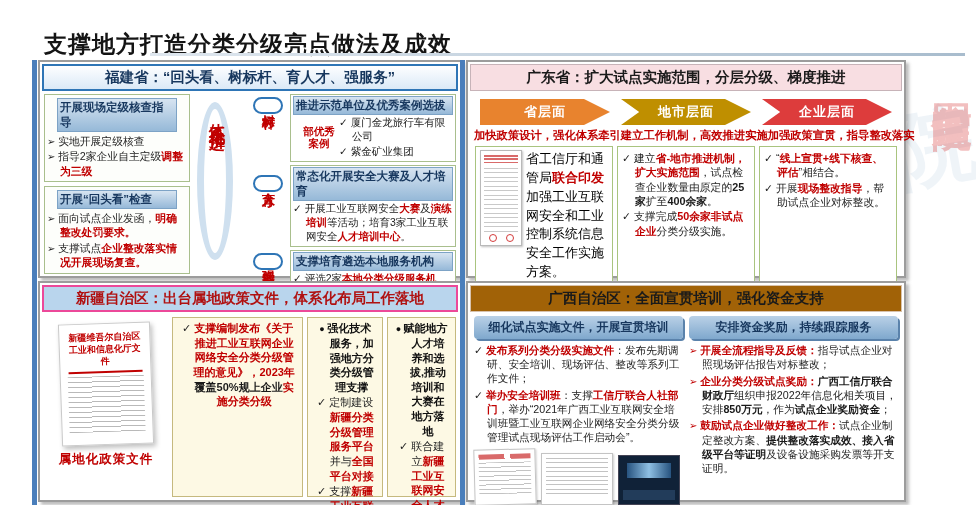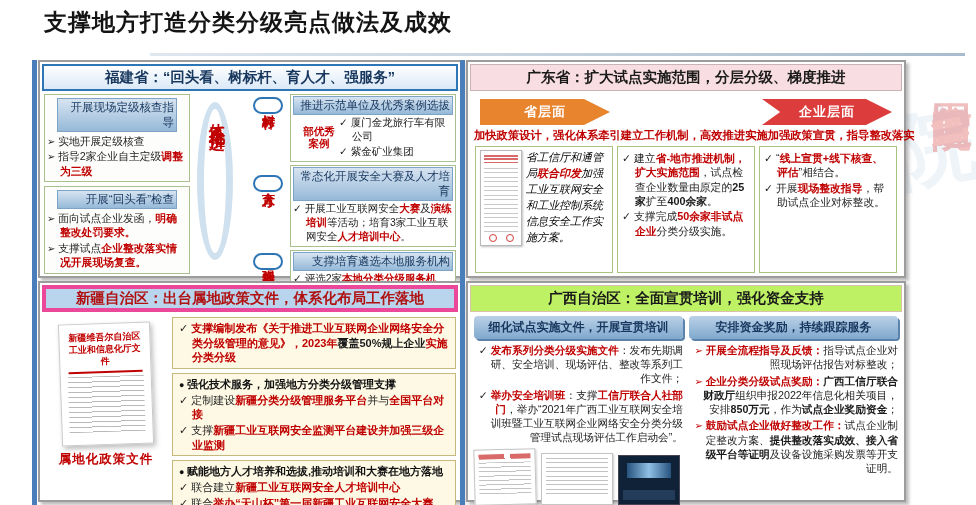--- a/index.html
+++ b/index.html
@@ -6,43 +6,43 @@
   body { background:#e8e8e8; font-family:"Liberation Sans","DejaVu Sans",sans-serif; }
   #page { position:relative; width:976px; height:505px; background:#ffffff; overflow:hidden; margin:0 auto; }
 
   
   .wm { position:absolute; pointer-events:none; font-weight:bold; }
   .wm-caict { left:36px; top:300px; font-size:118px; color:#2e75b6; opacity:.13; letter-spacing:4px; }
   .wm-blue { left:560px; top:120px; font-size:84px; color:#7fa8cd; opacity:.12; transform:rotate(-10deg); white-space:nowrap; }
   .wm-red { right:-4px; top:70px; writing-mode:vertical-rl; text-orientation:upright; font-size:40px; color:#e06060; opacity:.4; letter-spacing:2px; height:430px; overflow:hidden; }
 
   
-  .page-title { position:absolute; left:44px; top:7px; font-size:23px; font-weight:bold; color:#141414; letter-spacing:1px; }
+  .page-title { position:absolute; left:44px; top:29px; font-size:23px; font-weight:bold; color:#141414; letter-spacing:1px; }
   .title-underline { position:absolute; left:150px; top:53px; width:815px; height:3px; background:linear-gradient(90deg,#dfe7ef,#a8bccd); }
 
   
   .quad { position:absolute; background:#fff; border:2px solid #9c9c9c; box-shadow:3px 3px 3px rgba(110,110,110,.45); }
   .accent-bar { position:absolute; left:-8px; top:-2px; width:5px; height:104%; background:#4a7ebb; }
   .q-fujian   { left:38px;  top:60px;  width:424px; height:218px; }
   .q-guangdong{ left:466px; top:60px;  width:440px; height:218px; }
   .q-xinjiang { left:38px;  top:281px; width:424px; height:221px; }
   .q-guangxi  { left:466px; top:281px; width:440px; height:221px; }
 
   .q-titlebar { position:absolute; left:2px; right:2px; top:2px; height:27px; display:flex; align-items:center; justify-content:center; font-weight:bold; font-size:14.5px; }
   .tb-fujian    { border:2px solid #2e75b6; background:linear-gradient(180deg,#fdfeff,#dbe9f7); color:#17375e; }
   .tb-guangdong { border:1px solid #c7b3b8; background:#f8dee2; color:#1a1a1a; }
-  .tb-xinjiang  { border:4px solid #ec4899; background:#b9d5ed; color:#b01111; }
-  .tb-guangxi   { border:1px solid #d8c2ac; background:#bef264; color:#1a1a1a; }
+  .tb-xinjiang  { border:2px solid #ec4899; background:#b9d5ed; color:#b01111; }
+  .tb-guangxi   { border:1px solid #d8c2ac; background:#a16207; color:#1a1a1a; }
 
   .q-body { position:absolute; left:4px; right:4px; top:32px; bottom:3px; }
 
   
   .seg-r { color:#c00000; font-weight:bold; }
   .seg-b { color:#1a1a1a; font-weight:bold; }
-  .hdr-blue { background:linear-gradient(180deg,#d7e4f1,#96b9d8); border:1px solid #7da3c6; color:#17375e; font-weight:normal; font-size:11.5px; text-align:right; padding:1px 2px; }
+  .hdr-blue { background:linear-gradient(180deg,#d7e4f1,#96b9d8); border:1px solid #7da3c6; color:#17375e; font-weight:bold; font-size:11.5px; text-align:left; padding:1px 2px; }
   .li { font-size:10.8px; line-height:1.33; color:#222; padding-left:13px; text-indent:-13px; margin:1px 0; }
   .li-arrow::before { content:"➢ "; font-size:10px; }
   .li-arrow-red::before { content:"➢ "; color:#c00000; font-size:10px; }
   .li-check::before { content:"✓ "; font-weight:bold; }
   .li-dot { font-weight:bold; color:#111; }
   .li-dot::before { content:"●  "; font-size:9px; }
 
   
   .fj-body { display:flex; gap:3px; }
   .fj-left { width:146px; display:flex; flex-direction:column; gap:4px; }
@@ -68,39 +68,39 @@
   .slogan-row { display:flex; padding:0 2px;align-items:center; }
   .slogan { flex:1; color:#c00000; font-weight:bold; font-size:11.3px; text-align:center; white-space:nowrap; }
   .gd-boxes { display:flex; gap:4px; padding:3px 3px 0; flex:1; }
   .gd-box { flex:1; border:1.5px solid #a9c47f; background:#fff; padding:3px 4px; font-size:10.8px; line-height:1.38; }
   .gd-box1 { display:flex; gap:4px; }
   .gd-doc { width:42px; height:96px; flex:none; background:#fff; border:1px solid #b9b9b9; box-shadow:1px 1px 2px rgba(0,0,0,.25); padding:4px 3px 2px; display:flex; flex-direction:column; }
   .gd-doc-title { height:10px; background:repeating-linear-gradient(180deg,#d96a6a 0 1.6px,#fff 1.6px 3.4px); margin-bottom:3px; }
   .gd-doc-lines { flex:1; background:repeating-linear-gradient(180deg,#c9c9c9 0 1px,transparent 1px 4.5px); }
   .gd-doc-stamps { height:10px; display:flex; justify-content:space-around; align-items:center; }
   .stamp { width:8px; height:8px; border-radius:50%; border:1.6px solid #d43b3b; }
-  .gd-text { font-size:11px; line-height:1.45;font-style:italic; }
+  .gd-text { font-size:13px; line-height:1.45; }
 
   
   .xj-body { display:flex; gap:4px; }
   .xj-left { width:124px; flex:none; }
   .xj-doc { width:92px; height:122px; background:#fff; border:1px solid #c9c9c9; transform:rotate(-2deg); margin:8px auto 6px; box-shadow:2px 3px 5px rgba(0,0,0,.25); padding:7px 6px 4px; }
   .xj-doc-title { color:#c00000; font-size:9px; font-weight:bold; text-align:center; line-height:1.35; }
   .xj-doc-rule { height:1.5px; background:#c00000; margin:4px 2px 3px; }
   .xj-doc-lines { height:56px; background:repeating-linear-gradient(180deg,#b9b9b9 0 1px,transparent 1px 5px); margin:2px 1px; }
   .xj-caption { color:#c00000; font-weight:bold; font-size:12.5px; text-align:center; letter-spacing:1px; }
-  .xj-right { flex:1; display:flex; flex-direction:column; gap:4px; padding-top:2px; }
+  .xj-right { flex:1; display:flex; gap:4px; padding-top:2px;text-align:center; }
   .cream { background:#fdf9e4; border:1.5px solid #c5b97e; padding:2px 6px; font-size:11px; line-height:1.35; }
   .cream .li { font-size:11px; }
 
   
   .gx-body { display:flex; gap:6px; padding:1px 2px; }
   .gx-col { flex:1; display:flex; flex-direction:column; }
   .gx-hdr { background:linear-gradient(180deg,#bad1e7,#7fa8cd); border-radius:4px; color:#17375e; font-weight:bold; font-size:12px; text-align:center; padding:3px 0; box-shadow:2px 2px 0 #5a82ab; margin-bottom:3px; }
-  .gx-col .li { font-size:10.7px;text-align:right; }
+  .gx-col .li { font-size:10.7px; }
   .thumb-row { display:flex; gap:5px; margin-top:3px; align-items:flex-end; }
   .thumb-doc { background:#fff; border:1px solid #c4c4c4; box-shadow:1px 1px 2px rgba(0,0,0,.2); padding:4px 4px; }
   .thumb-doc-1 { width:62px; height:56px; transform:rotate(-1.5deg); }
   .thumb-doc-2 { width:72px; height:52px; }
   .t-red { height:5px; background:repeating-linear-gradient(90deg,#d96a6a 0 26px,transparent 26px 32px); margin-bottom:3px; }
   .t-lines { height:70%; background:repeating-linear-gradient(180deg,#c3c3c3 0 1px,transparent 1px 4.4px); }
   .thumb-photo { width:62px; height:50px; background:linear-gradient(180deg,#0b1f35 0 55%,#1c3document 0,#16283c); background-color:#102238; border:1px solid #445; position:relative; }
   .thumb-screen { position:absolute; left:8px; right:8px; top:7px; height:15px; background:linear-gradient(90deg,#27537f,#8fc0e4,#27537f); }
   .thumb-stage { position:absolute; left:4px; right:4px; bottom:4px; height:10px; background:linear-gradient(180deg,#1d3answer0,#223c5a); background-color:#223c5a; }
 </style>
@@ -168,20 +168,21 @@
     </div>
   </div>
 
   <div class="quad q-guangdong">
     <div class="accent-bar"></div>
     <div class="q-titlebar tb-guangdong">广东省：扩大试点实施范围，分层分级、梯度推进</div>
     <div class="q-body gd-body">
 
       <div class="arrow-row">
         <div class="arrow arrow-flat" style="background-color: rgb(232, 131, 46);">省层面</div>
+        <div class="arrow arrow-notch" style="background-color: rgb(191, 143, 0);">地市层面</div>
         <div class="arrow arrow-notch" style="background-color: rgb(221, 60, 60);">企业层面</div>
       </div>
 
       <div class="slogan-row">
         <div class="slogan">加快政策设计，强化体系牵引</div>
         <div class="slogan">建立工作机制，高效推进实施</div>
         <div class="slogan">加强政策宣贯，指导整改落实</div>
       </div>
 
       <div class="gd-boxes">

